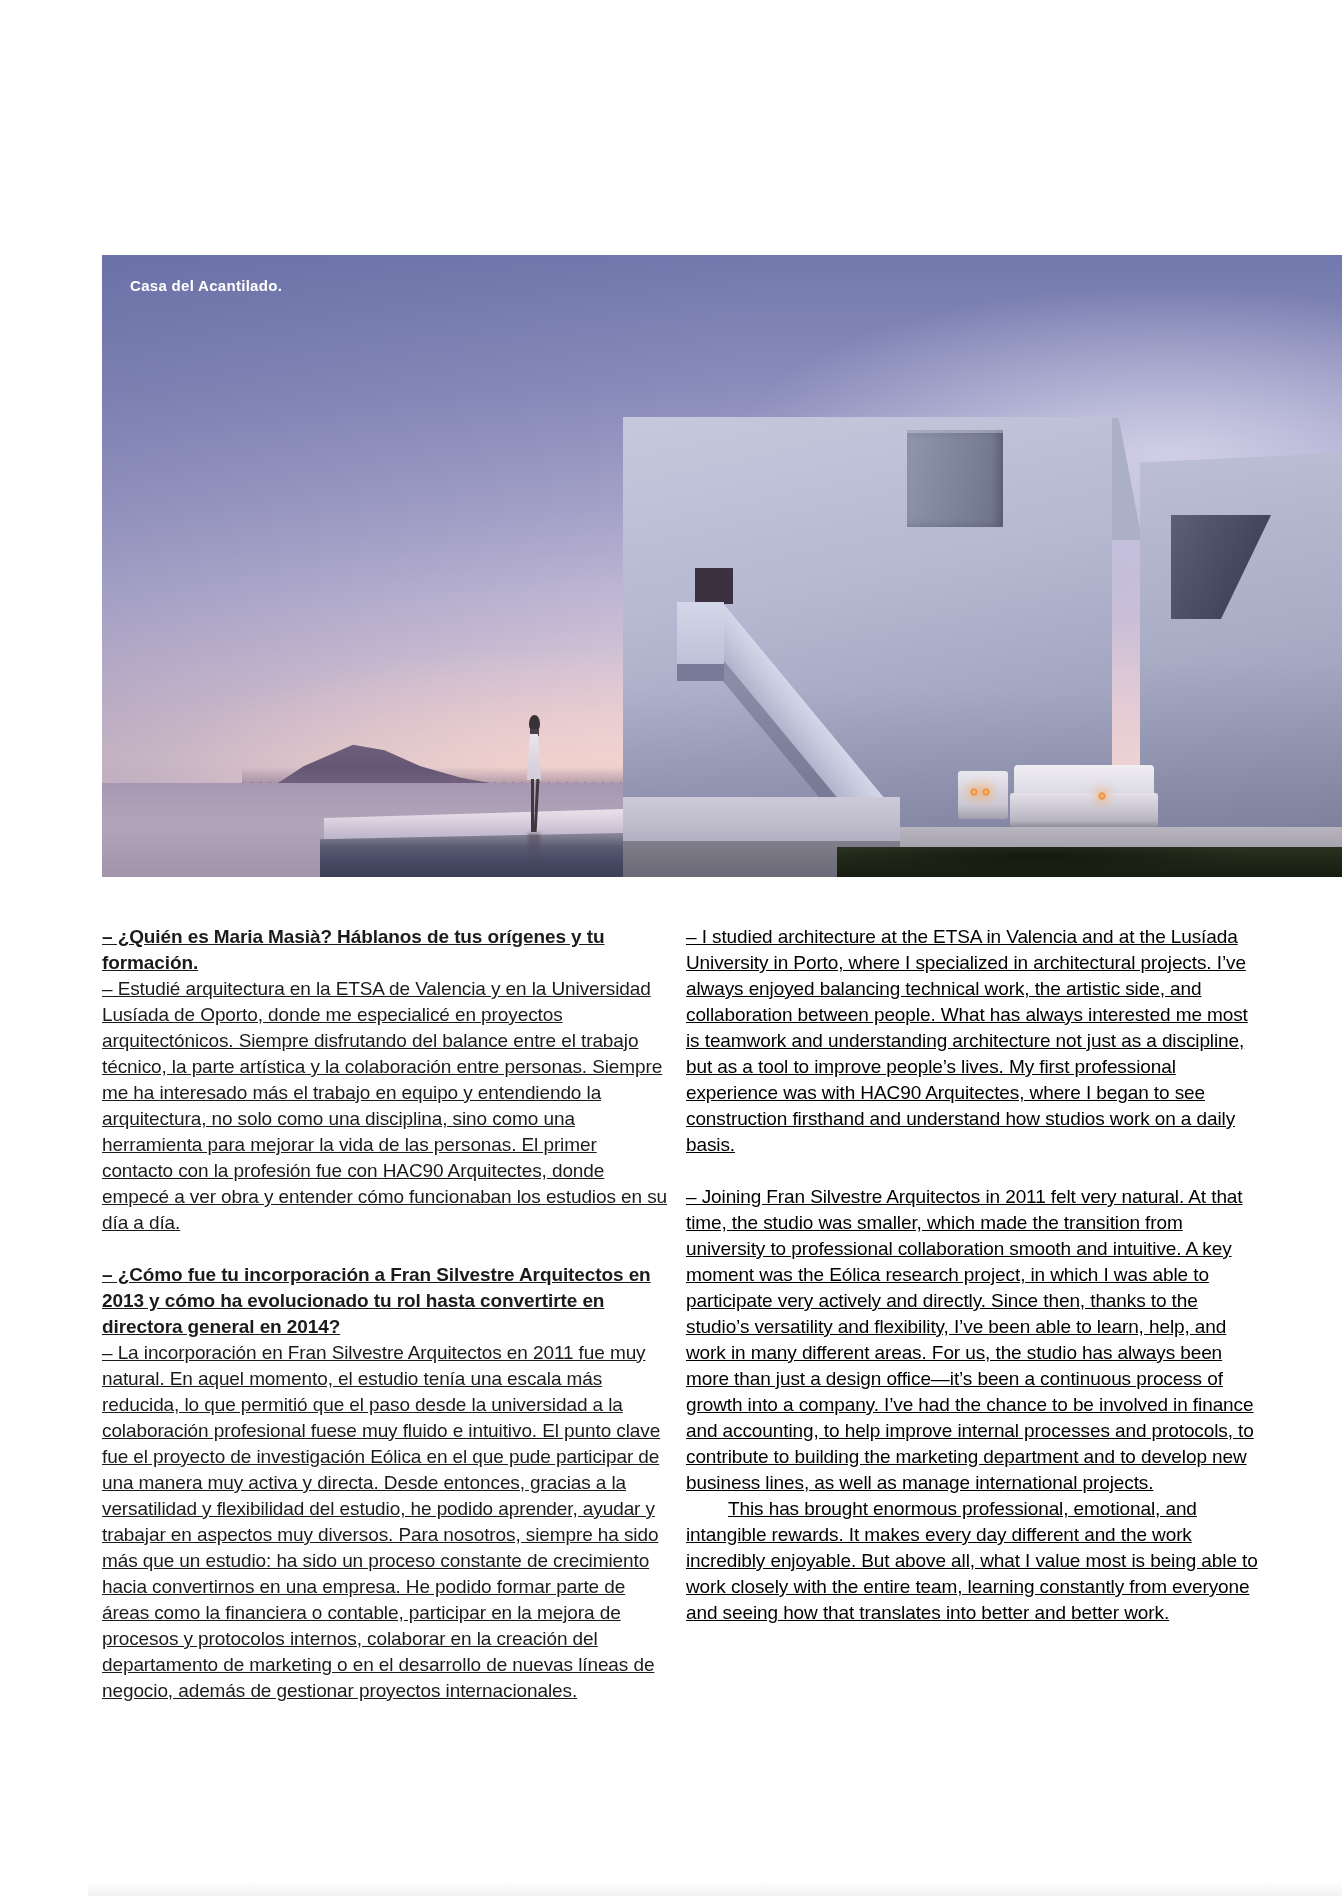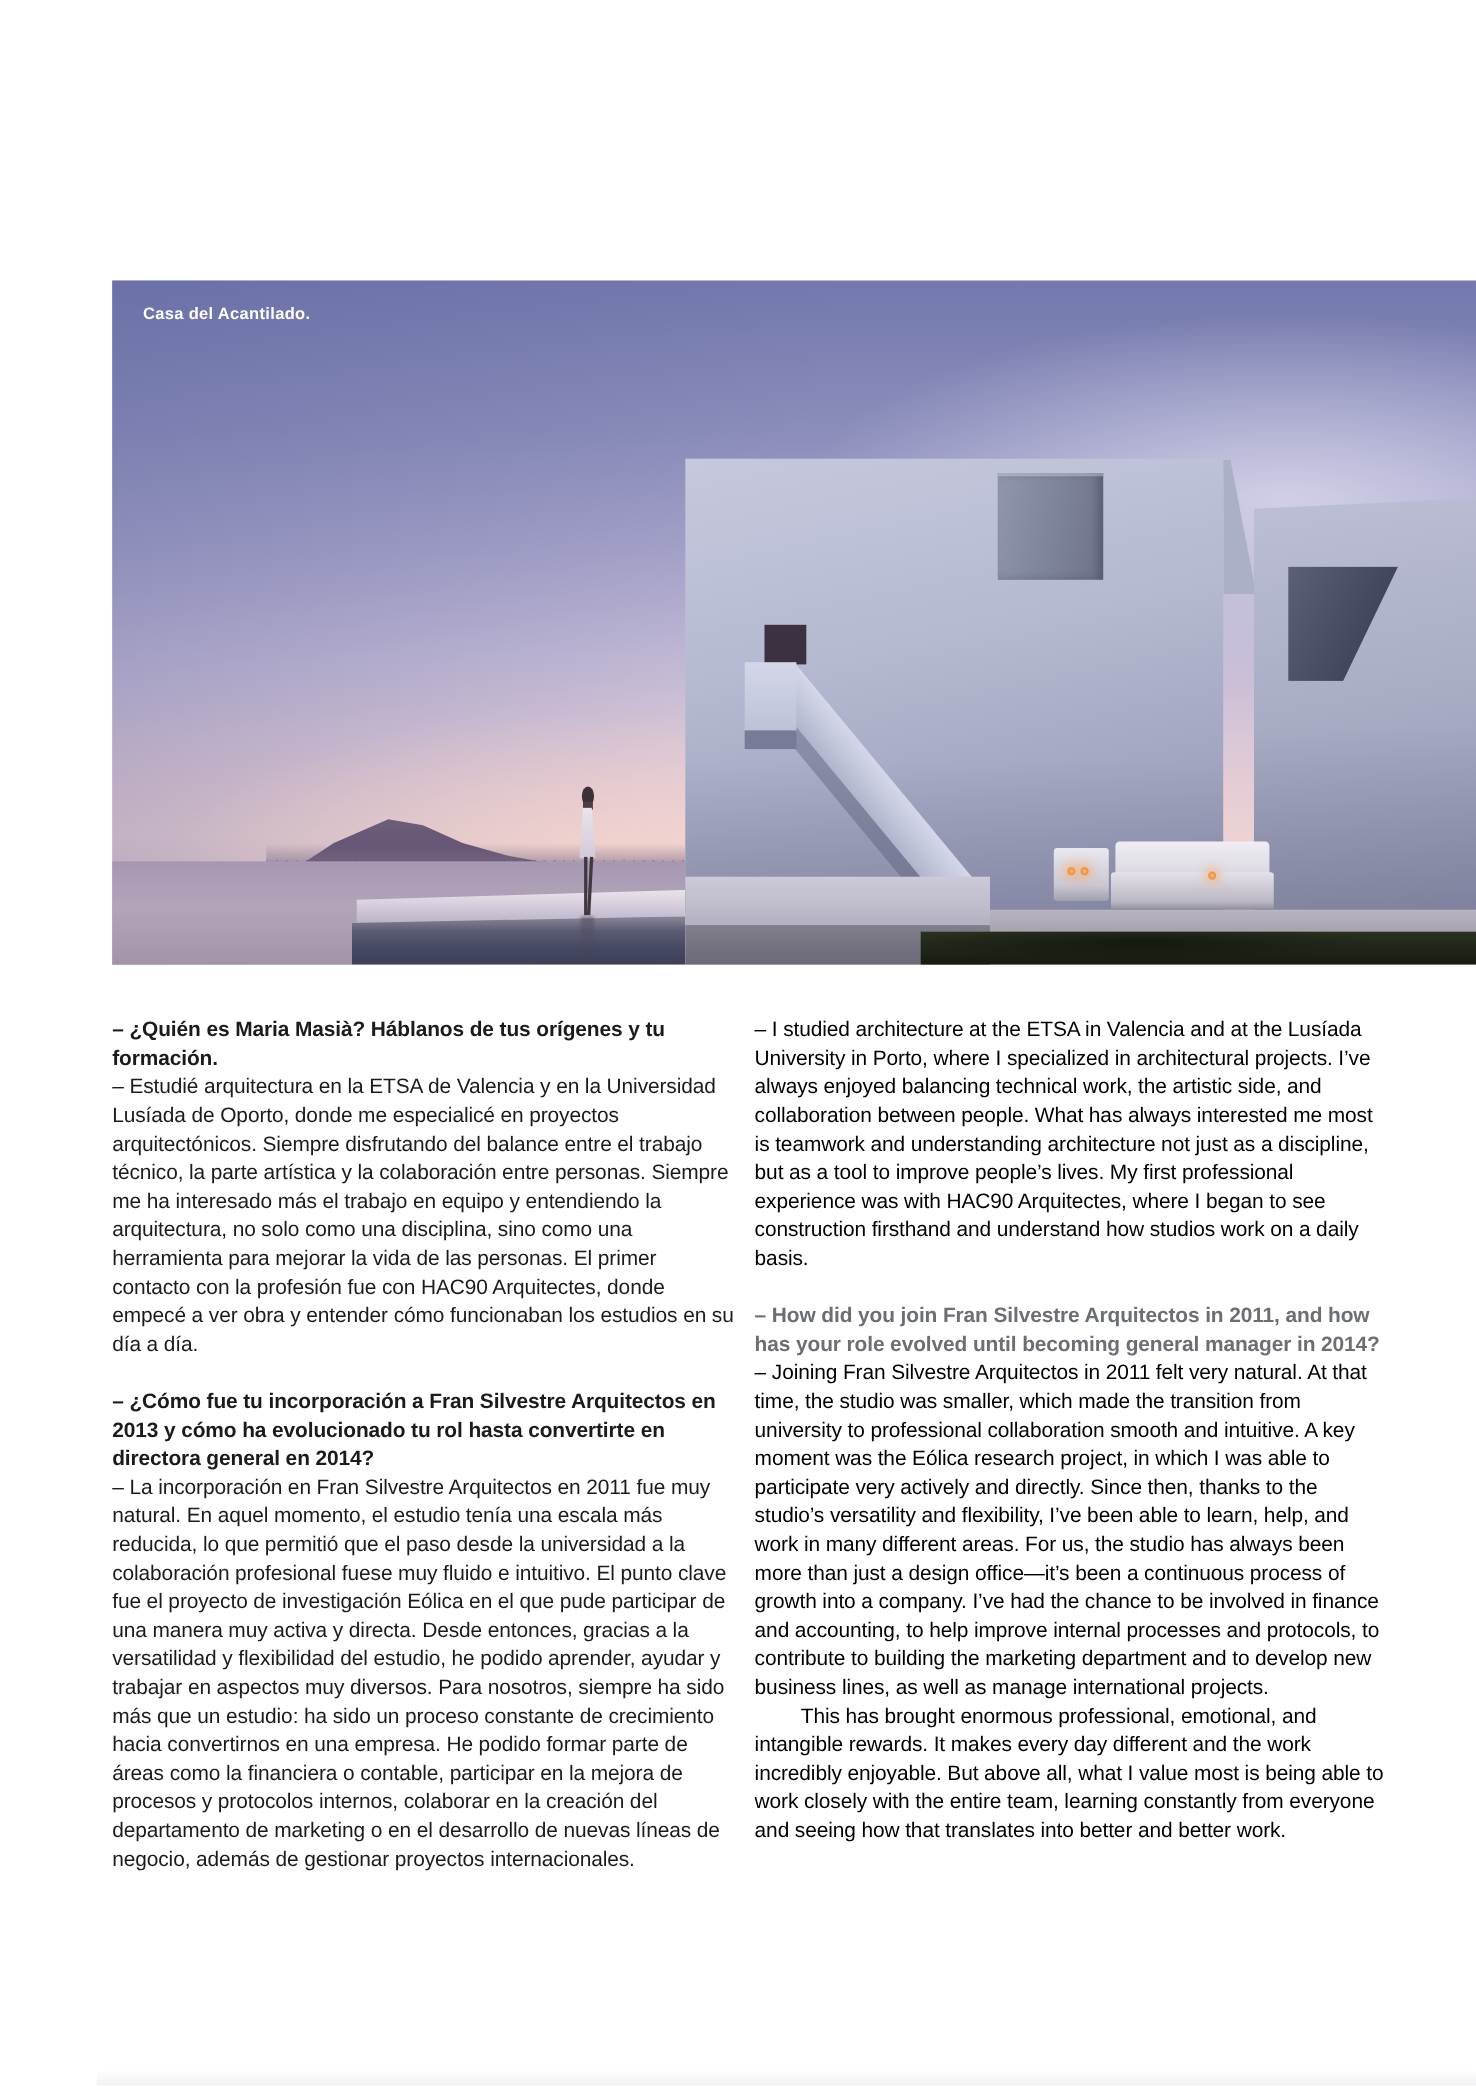--- a/index.html
+++ b/index.html
@@ -95,21 +95,21 @@
   .w-torso{left:8px;top:14px;width:9px;height:7px;background:#4a3f46;}
   .w-dress{left:4px;top:19px;width:16px;height:46px;
     clip-path:polygon(25% 0,75% 0,95% 100%,5% 100%);
     background:linear-gradient(180deg,#eae4eb 0%,#d2cbd8 100%);}
   .w-leg1{left:9px;top:64px;width:3px;height:53px;background:#413741;}
   .w-leg2{left:13px;top:64px;width:3px;height:53px;background:#413741;transform:rotate(3deg);}
   .w-refl{left:6px;top:118px;width:12px;height:34px;filter:blur(1.5px);
     background:linear-gradient(180deg,rgba(78,66,82,0.5) 0%,rgba(78,66,82,0) 100%);}
 
   
-  .col{position:absolute;top:924px;}
+  .col{position:absolute;top:924px;text-decoration:underline;}
   .col-es{left:102px;width:566px;color:#1b1b1b;}
   .col-en{left:686px;width:574px;}
   .col p{margin:0;font-size:19px;line-height:26px;letter-spacing:-0.1px;}
   .q{font-weight:700;}
   .block{margin-bottom:26px;}
   .block:last-child{margin-bottom:0;}
   .indent{text-indent:42px;}
   .col-en .q{color:#6b6e73;}
   .col-en .a{color:#000000;}
 
@@ -175,20 +175,19 @@
       <p class="q">– ¿Cómo fue tu incorporación a Fran Silvestre Arquitectos en 2013 y cómo ha evolucionado tu rol hasta convertirte en directora general en 2014?</p>
       <p class="a">– La incorporación en Fran Silvestre Arquitectos en 2011 fue muy natural. En aquel momento, el estudio tenía una escala más reducida, lo que permitió que el paso desde la universidad a la colaboración profesional fuese muy fluido e intuitivo. El punto clave fue el proyecto de investigación Eólica en el que pude participar de una manera muy activa y directa. Desde entonces, gracias a la versatilidad y flexibilidad del estudio, he podido aprender, ayudar y trabajar en aspectos muy diversos. Para nosotros, siempre ha sido más que un estudio: ha sido un proceso constante de crecimiento hacia convertirnos en una empresa. He podido formar parte de áreas como la financiera o contable, participar en la mejora de procesos y protocolos internos, colaborar en la creación del departamento de marketing o en el desarrollo de nuevas líneas de negocio, además de gestionar proyectos internacionales.</p>
     </div>
   </div>
 
   <div class="col col-en">
     <div class="block">
       <p class="a">– I studied architecture at the ETSA in Valencia and at the Lusíada University in Porto, where I specialized in architectural projects. I’ve always enjoyed balancing technical work, the artistic side, and collaboration between people. What has always interested me most is teamwork and understanding architecture not just as a discipline, but as a tool to improve people’s lives. My first professional experience was with HAC90 Arquitectes, where I began to see construction firsthand and understand how studios work on a daily basis.</p>
     </div>
     <div class="block">
-      <p class="q">– How did you join Fran Silvestre Arquitectos in 2011, and how has your role evolved until becoming general manager in 2014?</p>
       <p class="a">– Joining Fran Silvestre Arquitectos in 2011 felt very natural. At that time, the studio was smaller, which made the transition from university to professional collaboration smooth and intuitive. A key moment was the Eólica research project, in which I was able to participate very actively and directly. Since then, thanks to the studio’s versatility and flexibility, I’ve been able to learn, help, and work in many different areas. For us, the studio has always been more than just a design office—it’s been a continuous process of growth into a company. I’ve had the chance to be involved in finance and accounting, to help improve internal processes and protocols, to contribute to building the marketing department and to develop new business lines, as well as manage international projects.</p>
       <p class="a indent">This has brought enormous professional, emotional, and intangible rewards. It makes every day different and the work incredibly enjoyable. But above all, what I value most is being able to work closely with the entire team, learning constantly from everyone and seeing how that translates into better and better work.</p>
     </div>
   </div>
 
   <div class="next-page-edge"></div>
 </div>
 
 </body></html>

